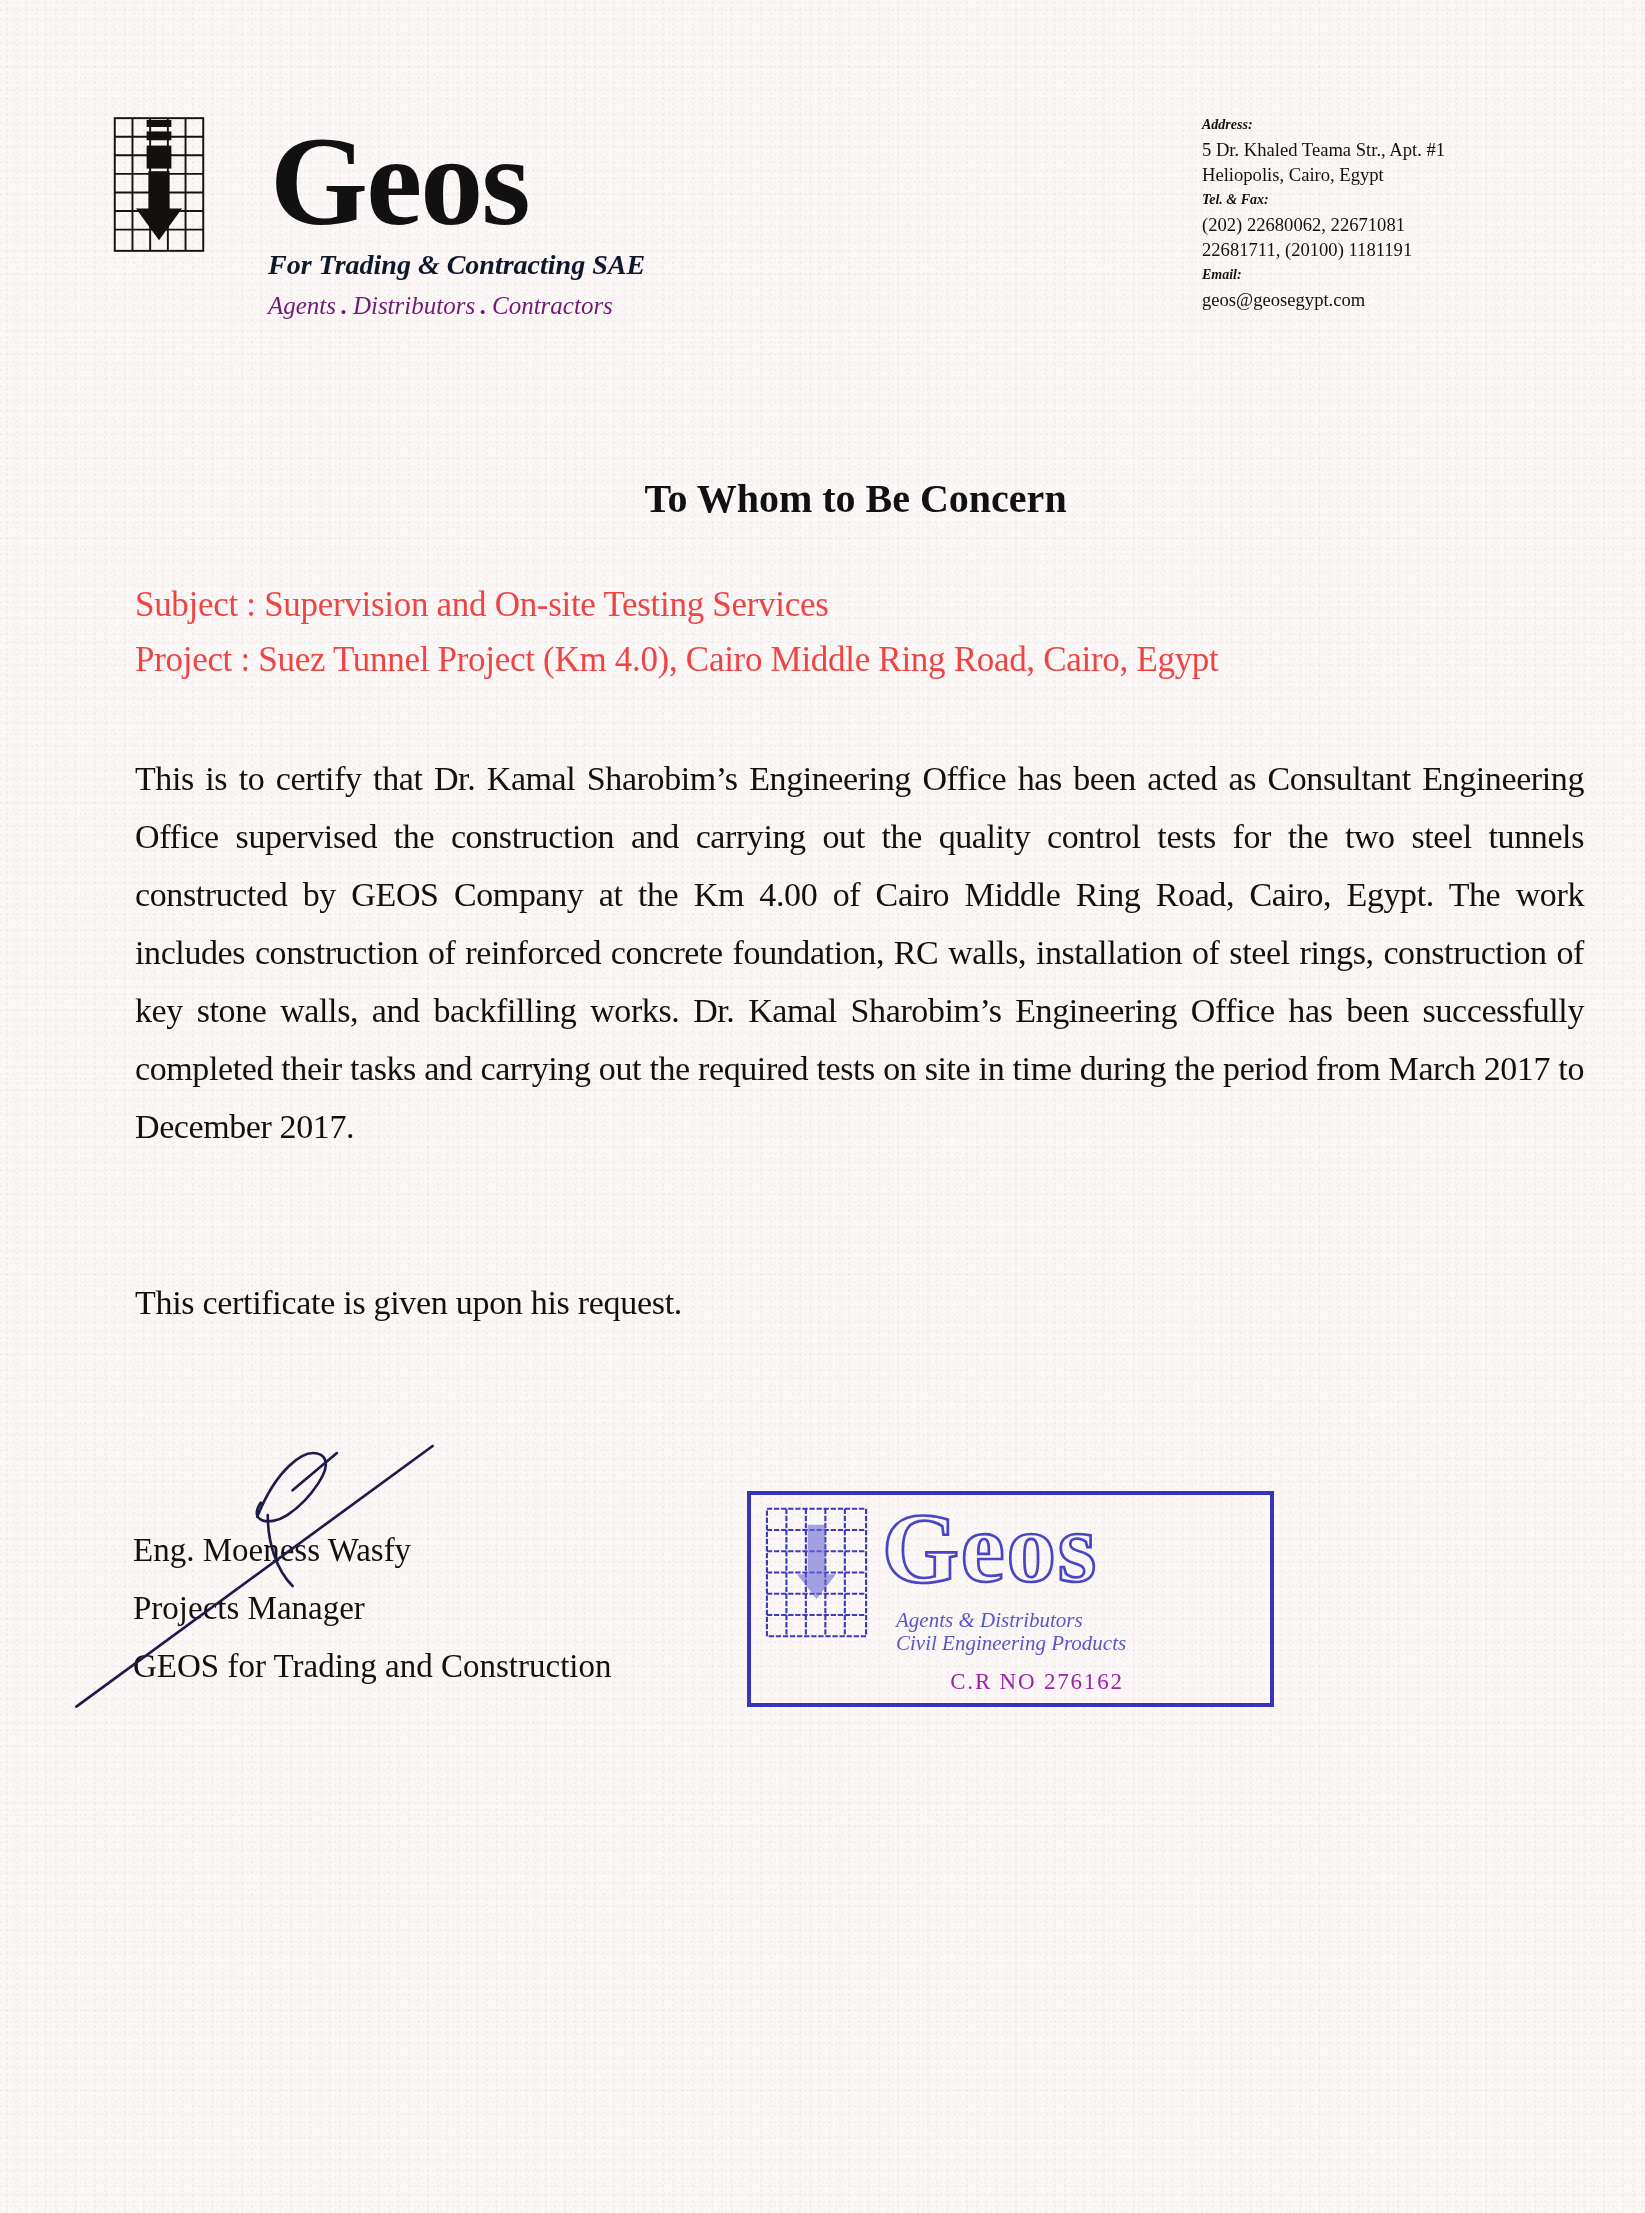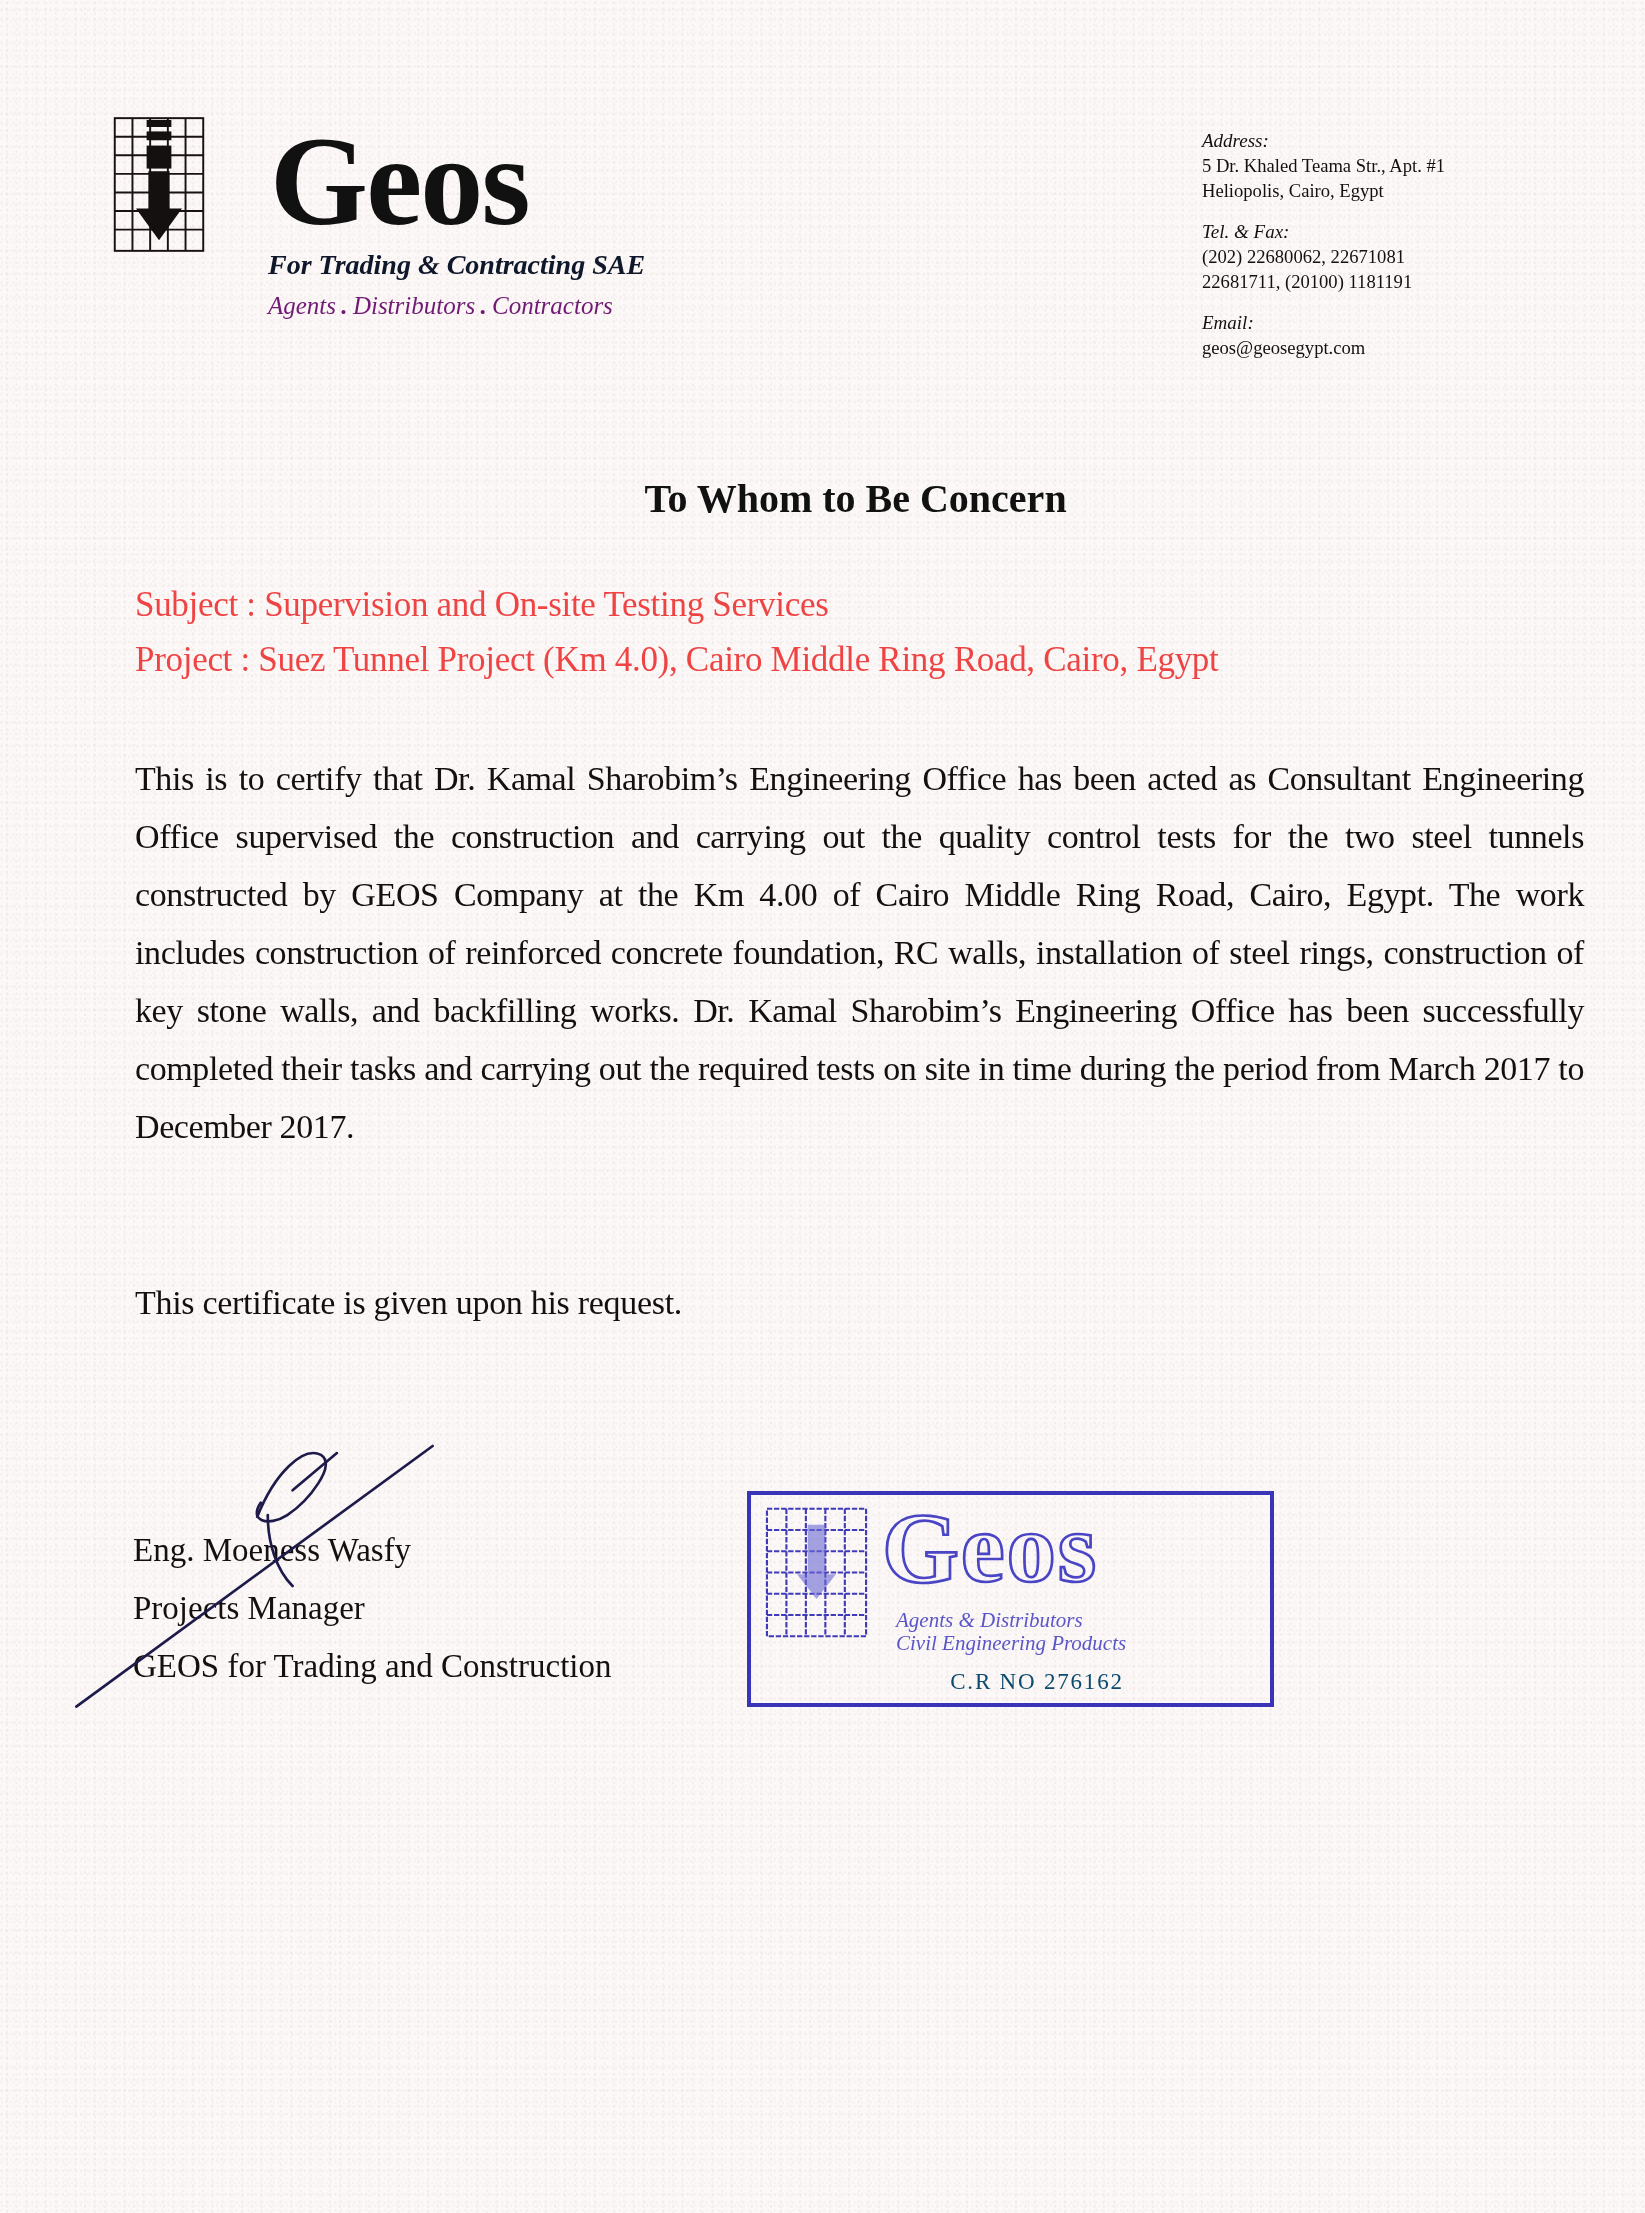--- a/index.html
+++ b/index.html
@@ -66,21 +66,21 @@
 
   .contact {
     position: absolute;
     left: 1202px;
     top: 112px;
     font-family: "Liberation Serif", serif;
     font-size: 18.6px;
     line-height: 25px;
     color: #151010;
   }
-  .contact .lbl { font-style: italic; font-weight: normal; font-size: 19px; margin-top: 16px; }
+  .contact .lbl { font-style: italic; font-weight: bold; font-size: 14px; }
   .contact div { white-space: nowrap; }
 
   
   .doc-title {
     position: absolute;
     left: 0;
     width: 1711px;
     top: 475px;
     text-align: center;
     font-family: "Liberation Serif", serif;
@@ -188,21 +188,21 @@
     position: absolute;
     left: 0;
     width: 100%;
     top: 174px;
     text-align: center;
     padding-left: 53px;
     box-sizing: border-box;
     font-family: "Liberation Serif", serif;
     font-size: 23px;
     letter-spacing: 1.8px;
-    color: #0c4a6e;
+    color: #a21caf;
   }
 </style>
 </head>
 <body>
 
 <div class="logo-mark">
   <svg width="92" height="137" viewBox="0 0 104 154" xmlns="http://www.w3.org/2000/svg">
     <g stroke="#1a1212" stroke-width="2.2" fill="none">
       <rect x="2" y="2" width="100" height="150"></rect>
       <line x1="22" y1="2" x2="22" y2="152"></line>

